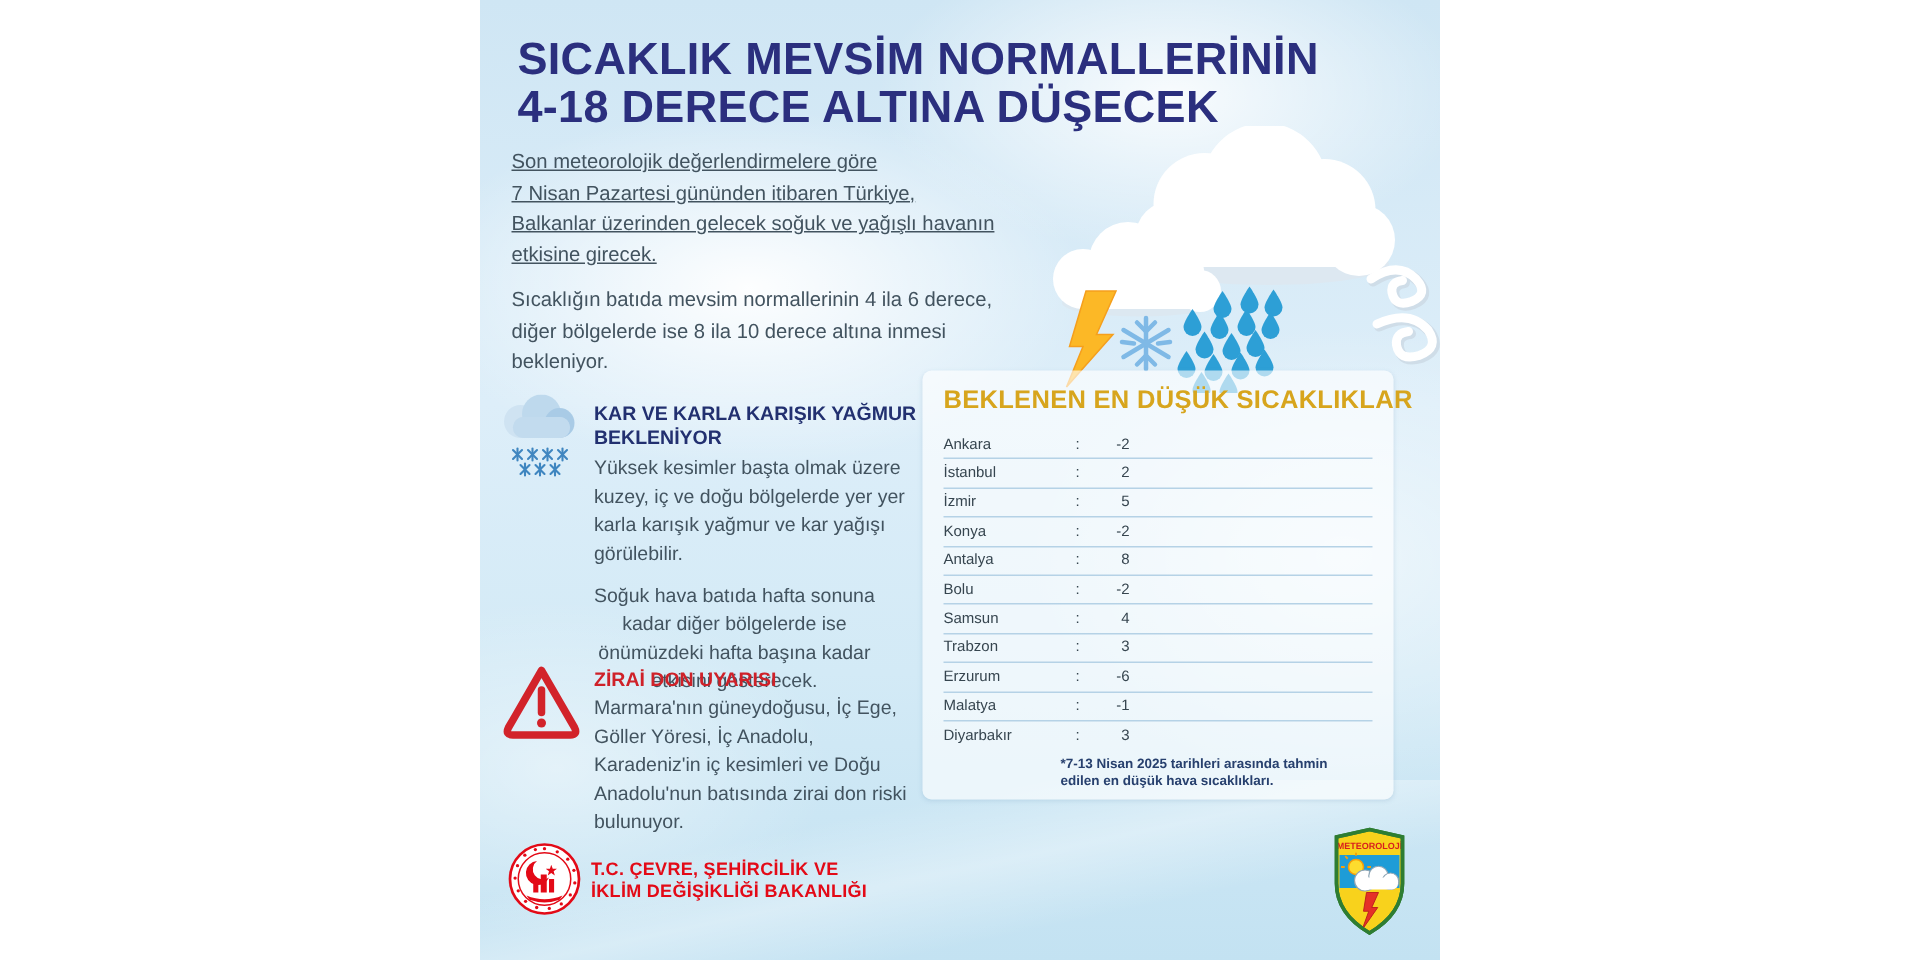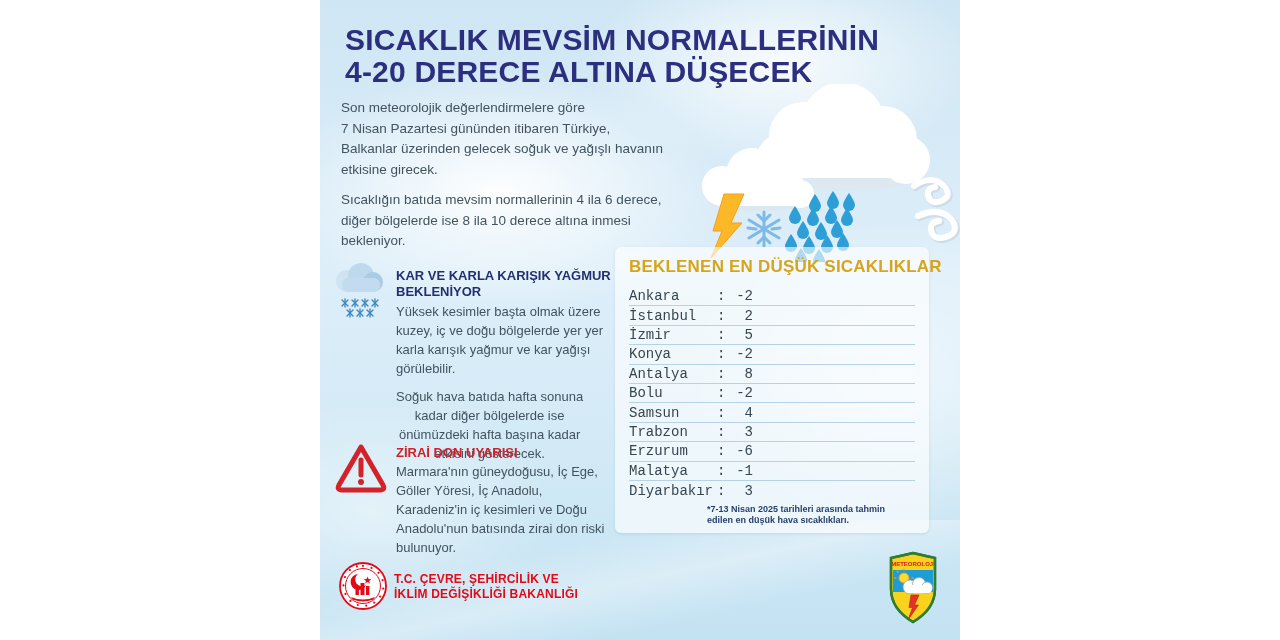--- a/index.html
+++ b/index.html
@@ -18,21 +18,21 @@
   .infographic::after{ 
     content:""; position:absolute; left:0; bottom:0; width:100%; height:120px;
     background:linear-gradient(168deg, rgba(255,255,255,0) 30%, rgba(255,255,255,.35) 50%, rgba(255,255,255,0) 70%);
     pointer-events:none;
   }
 
   .title { position:absolute; left:25px; top:24px; color:#2b2f7e; font-weight:bold;
            font-size:30px; line-height:32px; letter-spacing:.2px; white-space:nowrap; z-index:3; }
 
   .body-text { color:#42535f; white-space:pre-line; }
-  .intro-1 { position:absolute; left:21px; top:98px;  font-size:13.5px; line-height:20.5px; z-index:3; }
+  .intro-1 { position:absolute; left:21px; top:98px;  font-size:13.5px; line-height:20.5px; z-index:3;text-decoration:underline; }
   .intro-2 { position:absolute; left:21px; top:190px; font-size:13.5px; line-height:20.5px; z-index:3; }
 
   .illu { position:absolute; left:358px; top:84px; z-index:2; }
 
   .section-icon { position:absolute; z-index:3; }
   .snow-icon  { left:10px; top:263px; }
   .frost-icon { left:14px; top:442px; }
 
   .sec-head-navy { position:absolute; left:76px; top:268px; font-size:13px; line-height:16px;
                    font-weight:bold; color:#223070; white-space:pre-line; z-index:3; }
@@ -41,43 +41,43 @@
 
   .frost-head { position:absolute; left:76px; top:445px; font-size:13px; font-weight:bold; color:#cf2129; z-index:3; }
   .frost-body { position:absolute; left:76px; top:462px; font-size:13px; line-height:19px; z-index:3; }
 
   .panel { position:absolute; left:295px; top:247px; width:314px; height:286px;
            background:rgba(255,255,255,.62); border-radius:6px;
            box-shadow:0 1px 3px rgba(120,160,190,.25); z-index:2; }
   .panel-title { position:absolute; left:14px; top:10px; font-size:17px; font-weight:bold;
                  color:#d7a51d; letter-spacing:.2px; white-space:nowrap; }
   .t-rows { position:absolute; left:14px; top:40px; width:286px; }
-  .t-row { display:flex; align-items:center; height:19.4px; font-size:14px; color:#36454f;
-           border-bottom:1px solid #b5d2e6;font-family:Liberation Mono, monospace; }
+  .t-row { display:flex; align-items:center; height:19.4px; font-size:10px; color:#36454f;
+           border-bottom:1px solid #b5d2e6; }
   .t-row:last-child { border-bottom:none;align-items:center; }
   .t-city { width:88px; }
   .t-colon { width:12px; }
   .t-val { width:24px; text-align:right; }
   .footnote { position:absolute; right:12px; top:257px; width:210px; text-align:left;
               font-size:9px; line-height:11px; font-weight:bold; color:#27406e; white-space:pre-line; }
 
   .seal { position:absolute; left:18px; top:559px; z-index:3; }
   .ministry { position:absolute; left:74px; top:572px; font-size:12px; line-height:14.5px;
               font-weight:bold; color:#e30a17; letter-spacing:.2px; z-index:3; }
   .met-shield { position:absolute; left:568px; top:551px; z-index:3; }
 </style>
 </head>
 <body>
 
 <div class="stage">
   <div class="infographic">
 
     <div class="title">
       <div>SICAKLIK MEVSİM NORMALLERİNİN</div>
-      <div>4-20 DERECE ALTINA DÜŞECEK</div>
+      <div>4-18 DERECE ALTINA DÜŞECEK</div>
     </div>
 
     <div class="intro-1 body-text">Son meteorolojik değerlendirmelere göre
 7 Nisan Pazartesi gününden itibaren Türkiye,
 Balkanlar üzerinden gelecek soğuk ve yağışlı havanın
 etkisine girecek.</div>
     <div class="intro-2 body-text">Sıcaklığın batıda mevsim normallerinin 4 ila 6 derece,
 diğer bölgelerde ise 8 ila 10 derece altına inmesi
 bekleniyor.</div>
 

